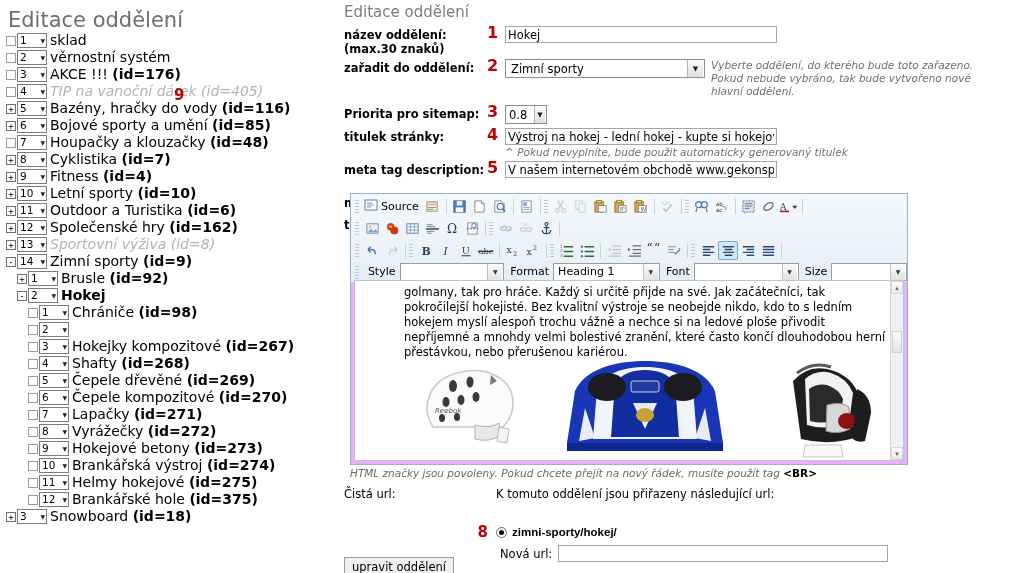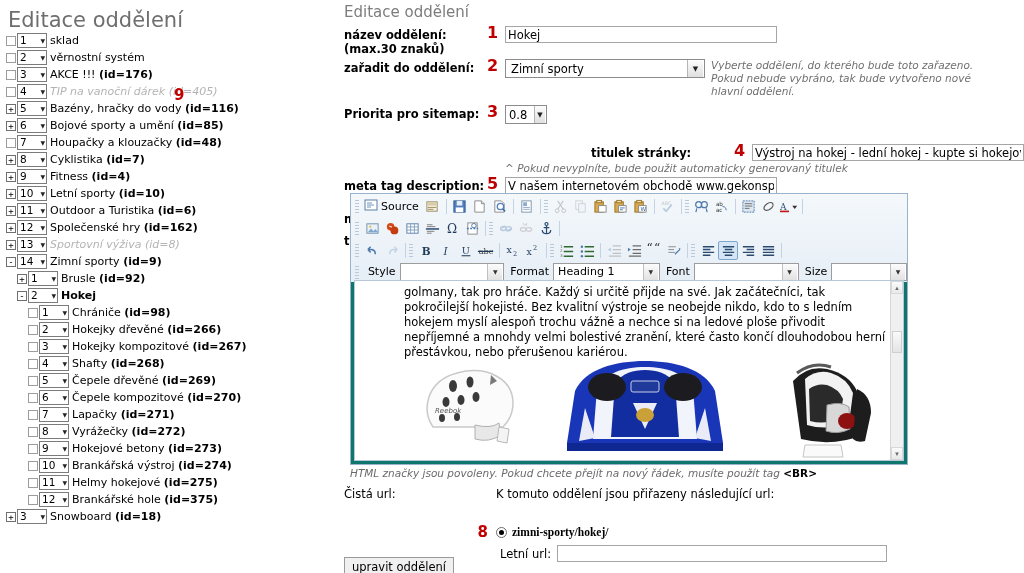--- a/index.html
+++ b/index.html
@@ -45,21 +45,21 @@
     height:15px; min-width:30px;
     border:1px solid #7b7b7b; background:#fff;
     display:inline-flex; align-items:center; justify-content:space-between;
     font-size:10.5px; padding:0 1px 0 2px;
     margin-right:3px;
     font-family:"DejaVu Sans", sans-serif;
   }
   .numsel .arw {
     font-size:6px; color:#222; margin-left:2px; line-height:1;
   }
-  .nlabel { font-size:11px; font-family:"DejaVu Sans", sans-serif; }
+  .nlabel { font-size:14px; font-family:"DejaVu Sans", sans-serif; }
   .nlabel b { font-weight:bold; }
   .nlabel.dis { color:#b4b4b4; font-style:italic; }
   .d0 { margin-left:0px; }
   .d1 { margin-left:11px; }
   .d2 { margin-left:22px; }
   .marker {
     color:#c00000; font-weight:bold; font-size:15px;
     font-family:"DejaVu Sans", sans-serif;
   }
   #marker9 { position:absolute; left:174px; top:86px; }
@@ -100,21 +100,21 @@
     font-size:7px; color:#222; margin:0 1px 0 4px;
   }
   .hintital {
     font-style:italic; color:#6f6f6f; font-size:10.5px;
     font-family:"DejaVu Sans", sans-serif;
   }
   
   #editor {
     position:absolute; left:350px; top:193px; width:558px; height:272px;
     border:1px solid #9ab3cc;
-    background:#0f766e;
+    background:#f0abfc;
   }
   #tbwrap { background:linear-gradient(#f4f8fb,#e6eef6); padding:1px 0 0 0; }
   .tbrow {
     display:flex; align-items:center; height:22px; padding-left:4px;
   }
   .grip {
     width:4px; height:14px; margin-right:3px;
     background-image:radial-gradient(#b9c9d9 40%, transparent 41%);
     background-size:2px 3px;
   }
@@ -327,21 +327,20 @@
           <span class="arw">▼</span>
         </span>
         <span class="nlabel">Chrániče <b>(id=98)</b></span>
       </div>
       <div class="node d2">
         <span class="exp blank"></span>
         <span class="numsel">
           <span>2</span>
           <span class="arw">▼</span>
         </span>
-        <span class="nlabel">Hokejky dřevěné <b>(id=266)</b></span>
       </div>
       <div class="node d2">
         <span class="exp blank"></span>
         <span class="numsel">
           <span>3</span>
           <span class="arw">▼</span>
         </span>
         <span class="nlabel">Hokejky kompozitové <b>(id=267)</b></span>
       </div>
       <div class="node d2">
@@ -457,21 +456,21 @@
 
   <div class="frow" style="margin-top:7px;">
     <div class="flabel">Priorita pro sitemap:</div>
     <div class="mk">3</div>
     <div class="selbox" style="width:42px;padding-left:3px;">
       <span>0.8</span>
       <span class="btn" style="width:11px;margin-left:1px;">▼</span>
     </div>
   </div>
 
-  <div class="frow" style="margin-top:20px;justify-content:flex-end;">
+  <div class="frow" style="margin-top:4px;">
     <div class="flabel">titulek stránky:</div>
     <div class="mk">4</div>
     <input type="text" style="width: 272px;" value="Výstroj na hokej - lední hokej - kupte si hokejovou">
   </div>
   <div class="hintital" style="margin-left:165px;margin-top:1px;">^ Pokud nevyplníte, bude použit automaticky generovaný titulek</div>
 
   <div class="frow" style="margin-top:3px;">
     <div class="flabel">meta tag description:</div>
     <div class="mk">5</div>
     <input type="text" style="width: 272px;" value="V našem internetovém obchodě www.gekonsport.c">
@@ -893,21 +892,21 @@
 <div id="urlsec">
   <div style="display:flex;">
     <div style="width:152px;font-size:11.5px;font-family:'DejaVu Sans',sans-serif;">Čistá url:</div>
     <div style="font-size:11.5px;font-family:'DejaVu Sans',sans-serif;">K tomuto oddělení jsou přiřazeny následující url:</div>
   </div>
   <div style="display:flex;align-items:center;margin-top:22px;">
     <div style="width:152px;text-align:right;padding-right:8px;" class="marker">8</div>
     <span class="radiodot">
         <i></i>
       </span>
-    <span style="font-weight:bold;font-size:11.5px;font-family:Liberation Serif, serif;">zimni-sporty/hokej/</span>
+    <span style="font-weight:bold;font-size:11.5px;font-family:Liberation Sans, sans-serif;">zimni-sporty/hokej/</span>
   </div>
   <div style="display:flex;align-items:center;margin-top:4px;padding-left:156px;">
-    <span style="font-size:11.5px;font-family:'DejaVu Sans',sans-serif;margin-right:6px;">Letní url:</span>
+    <span style="font-size:11.5px;font-family:'DejaVu Sans',sans-serif;margin-right:6px;">Nová url:</span>
     <input type="text" style="width: 330px;" value="">
   </div>
 </div>
 
 <button id="btnsubmit">upravit oddělení</button>
 
 </body></html>

